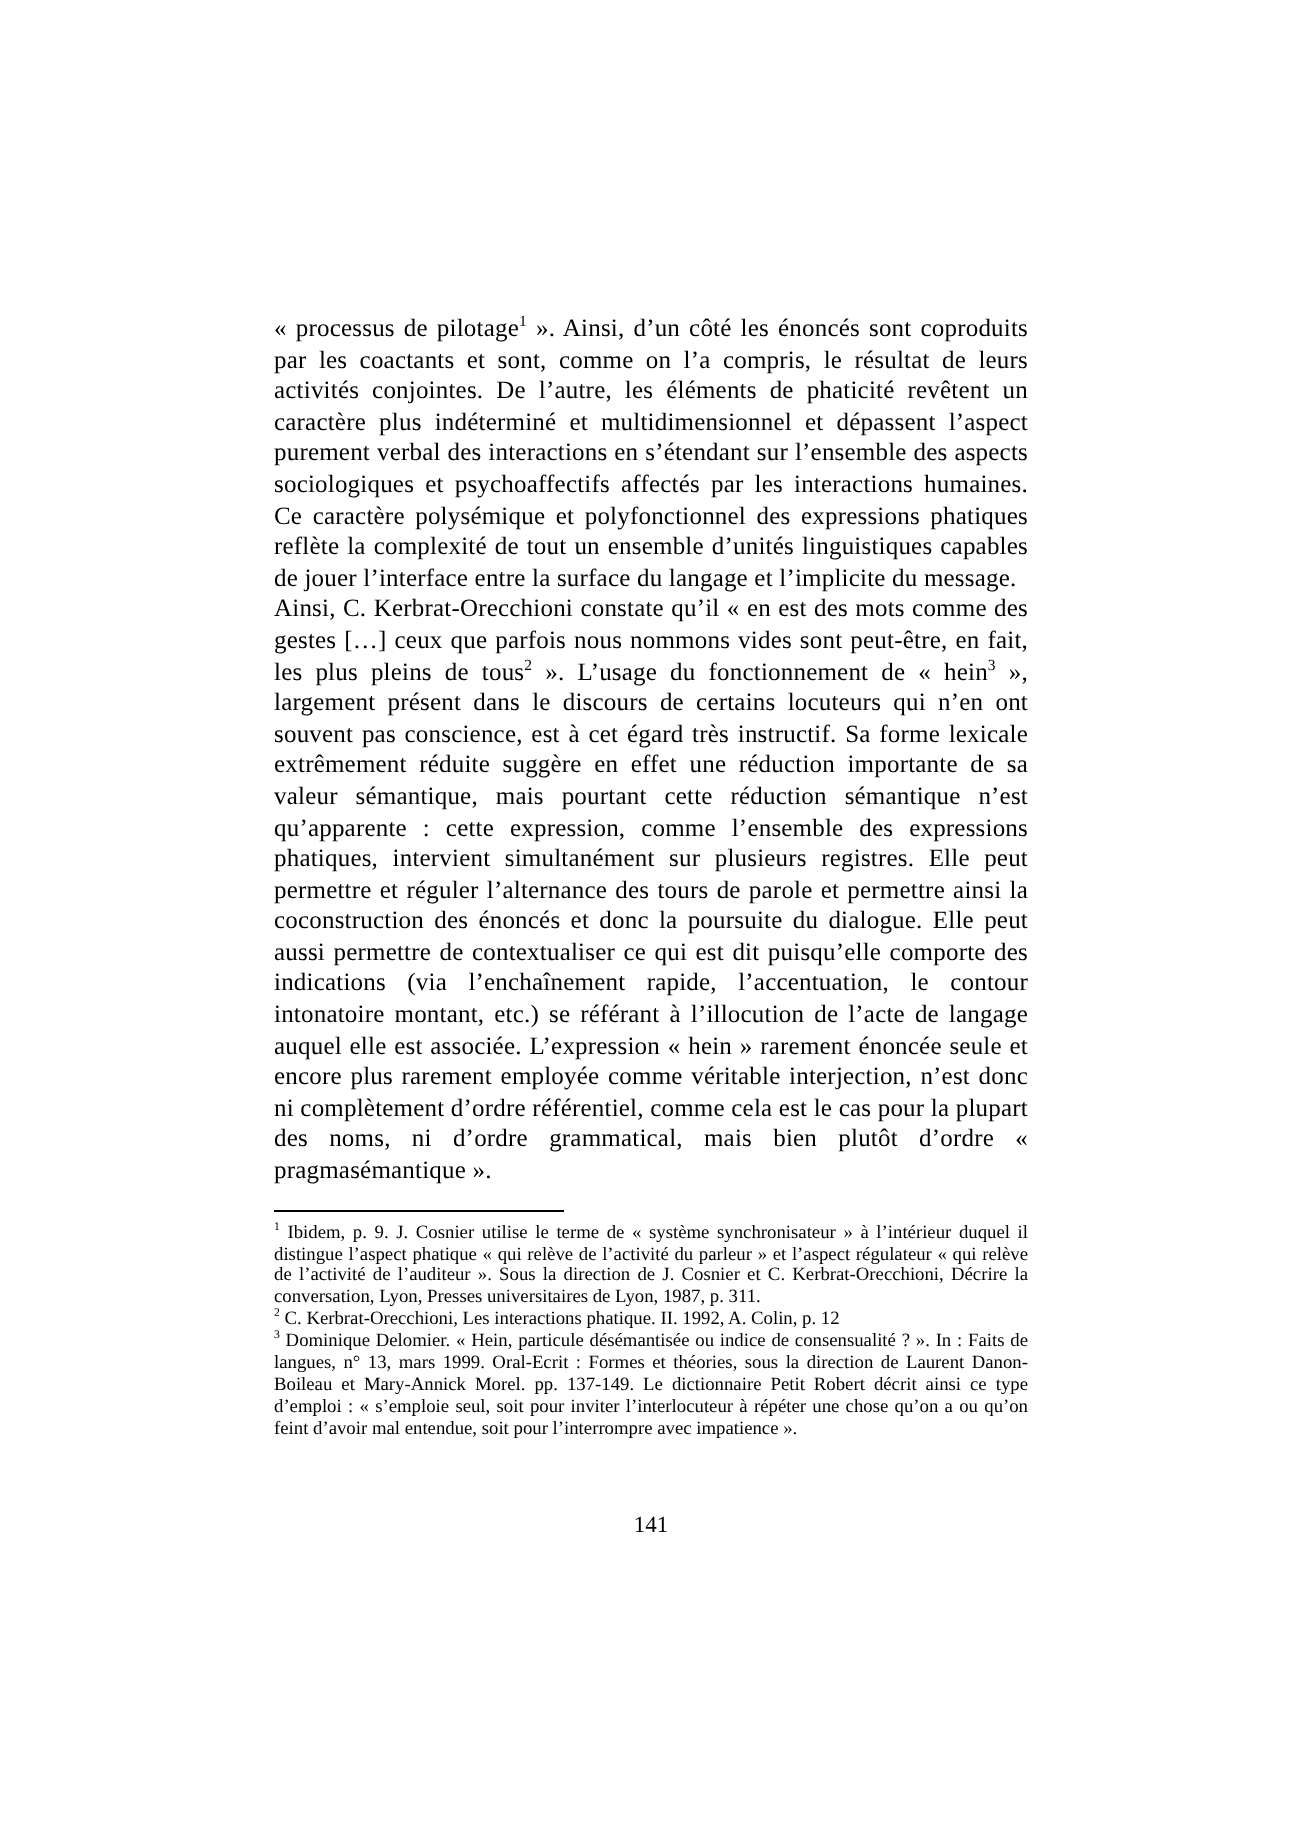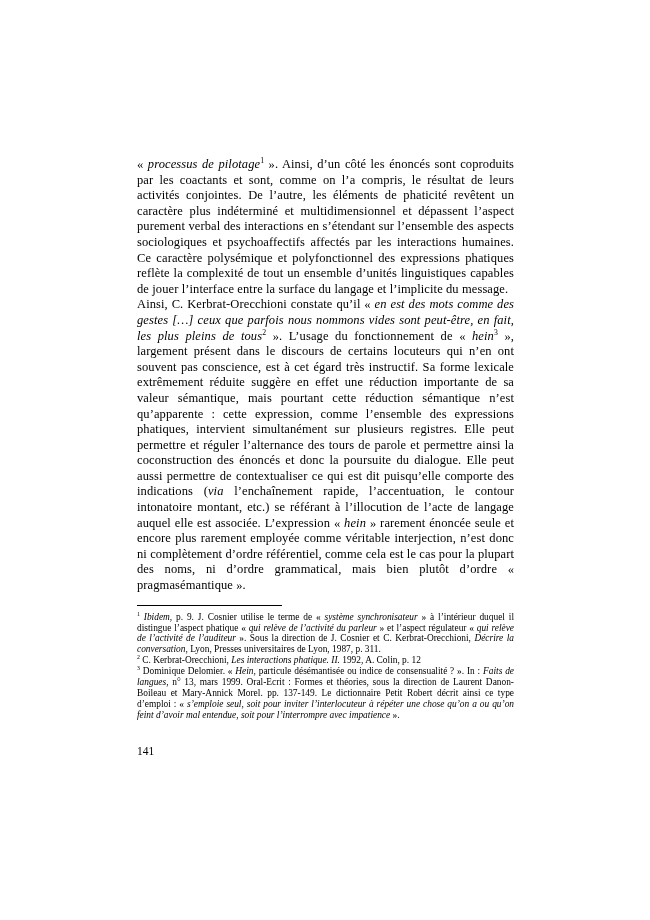--- a/index.html
+++ b/index.html
@@ -22,44 +22,43 @@
     width: 377px;
   }
   .body-para {
     margin: 0;
     text-align: justify;
     font-size: 12.5px;
     line-height: 15.6px;
     letter-spacing: 0.1px;
   }
   .it {
-    font-style: italic;
   }
   sup {
     font-size: 0.62em;
     line-height: 0;
     vertical-align: super;
   }
   .footnote-sep {
     width: 145px;
     height: 0;
     border-top: 1px solid #000000;
     margin-top: 11px;
     margin-bottom: 6px;
   }
   .footnote {
     margin: 0;
     text-align: justify;
     font-size: 9.4px;
     line-height: 10.9px;
   }
   .page-number {
-    text-align: left;
+    text-align: center;
     font-size: 11.5px;
-    margin-top: 24px;
+    margin-top: 36px;
   }
 </style>
 </head>
 <body>
 
 <div class="page">
   <div class="content">
 
     <p class="body-para"><span>« </span><span class="it">processus de pilotage</span><sup>1</sup><span> ». Ainsi, d’un côté les énoncés sont coproduits par les coactants et sont, comme on l’a compris, le résultat de leurs activités conjointes. De l’autre, les éléments de phaticité revêtent un caractère plus indéterminé et multidimensionnel et dépassent l’aspect purement verbal des interactions en s’étendant sur l’ensemble des aspects sociologiques et psychoaffectifs affectés par les interactions humaines. Ce caractère polysémique et polyfonctionnel des expressions phatiques reflète la complexité de tout un ensemble d’unités linguistiques capables de jouer l’interface entre la surface du langage et l’implicite du message.</span></p>
 

